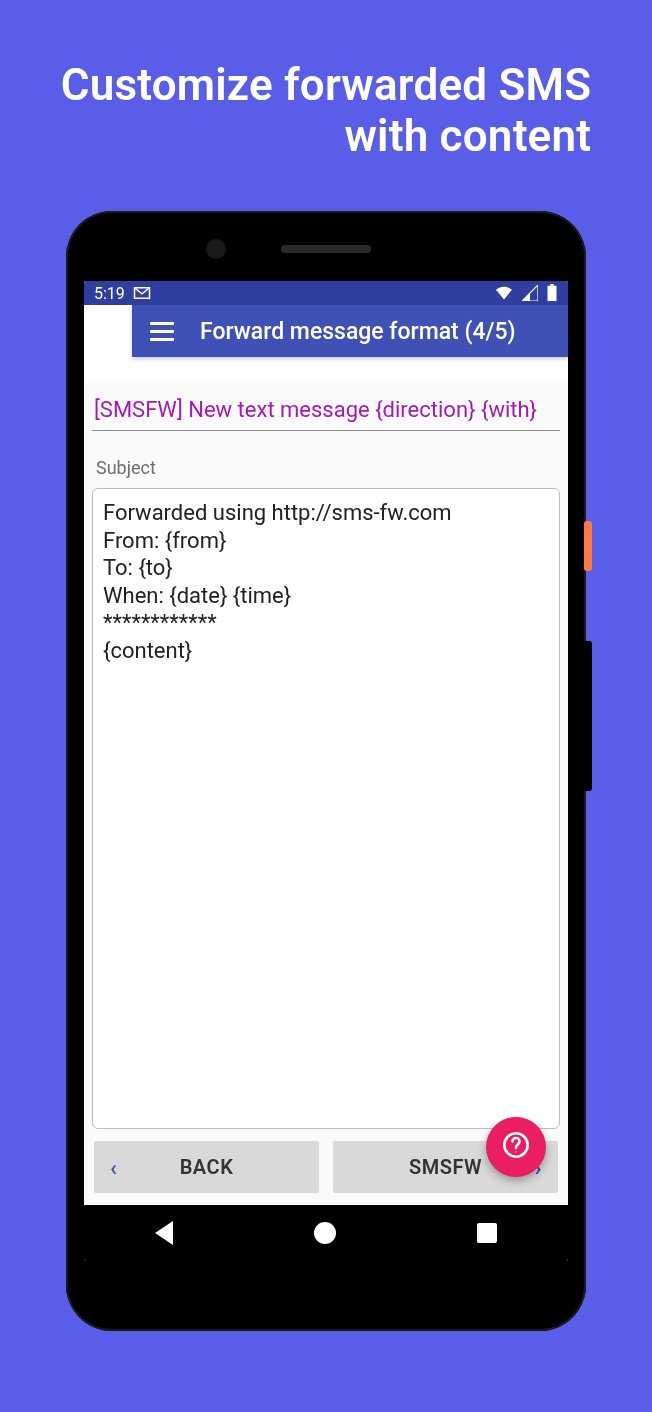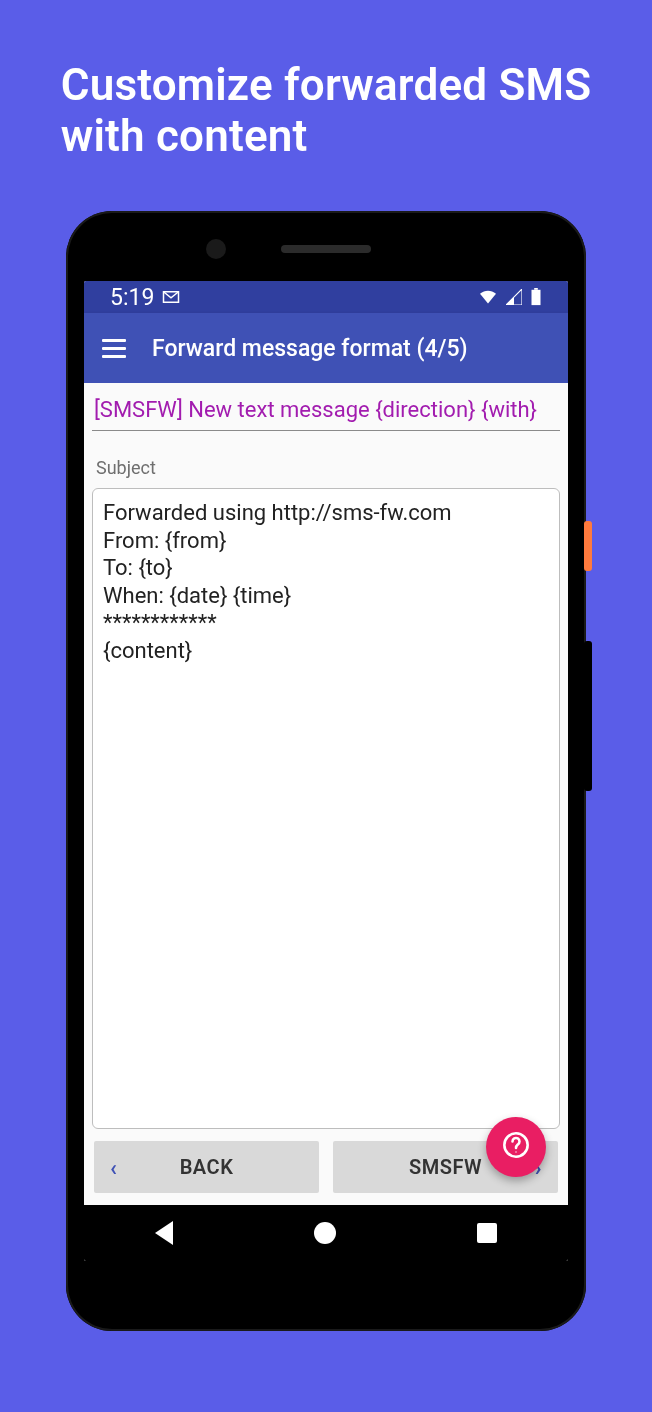--- a/index.html
+++ b/index.html
@@ -8,21 +8,21 @@
     background: #5a5de8;
     font-family: Roboto, -apple-system, "Helvetica Neue", Arial, sans-serif;
     display: flex;
     flex-direction: column;
     align-items: center;
   }
   .promo-title {
     color: #fff;
     font-size: 44px;
     font-weight: 600;
-    text-align: left;
+    text-align: right;
     margin-top: 60px;
     line-height: 1.15;
     letter-spacing: 0.2px;
   }
   
   .phone {
     margin-top: 50px;
     width: 520px;
     height: 1120px;
     background: #000;
@@ -65,33 +65,34 @@
     width: 0; height: 0;
     border-top: 12px solid transparent;
     border-bottom: 12px solid transparent;
     border-right: 18px solid #fff;
   }
   .nav-circle { width: 22px; height: 22px; background: #fff; border-radius: 50%; }
   .nav-square { width: 20px; height: 20px; background: #fff; border-radius: 2px; }
 
   
   .statusbar {
-    height: 32px; background: #303f9f; color: #fff;
+    height: 24px; background: #303f9f; color: #fff;
     display: flex; align-items: center; justify-content: space-between;
-    padding: 0 26px; font-size: 23px;
+    padding: 0 10px; font-size: 16px;
   }
   .statusbar .left, .statusbar .right{ display:flex; align-items:center; gap:8px;}
   .stat-icon { display:inline-flex; }
 
   
   .appbar {
-    height: 70px; background: #3f51b5; color: #fff;
+    height: 52px; background: #3f51b5; color: #fff;
     display: flex; align-items: center; padding: 0 14px;
     gap: 22px;
     box-shadow: 0 2px 4px rgba(0,0,0,.2);
+    margin-left: 48px;
   }
   .hamburger { display:flex; flex-direction:column; gap:5px; padding:4px; }
   .hamburger span{ width:24px; height:3px; background:#fff; border-radius:1px;}
   .appbar-title { font-size: 23px; font-weight: 500; }
 
   
   .content {
     position:absolute; top:102px; left:0; right:0; bottom:56px;
     background:#fafafa;
     display:flex; flex-direction:column;

